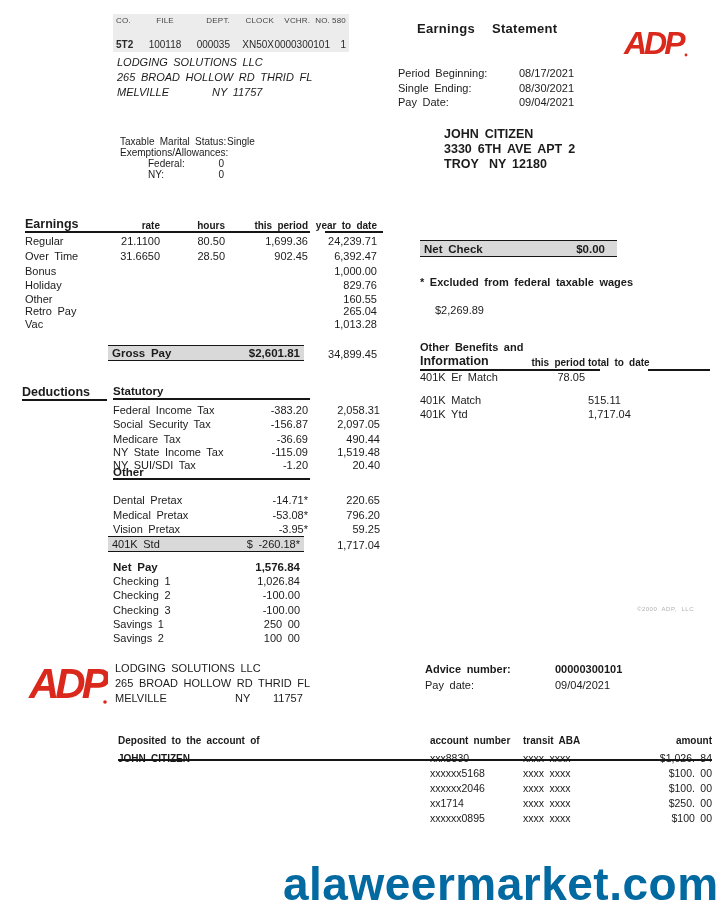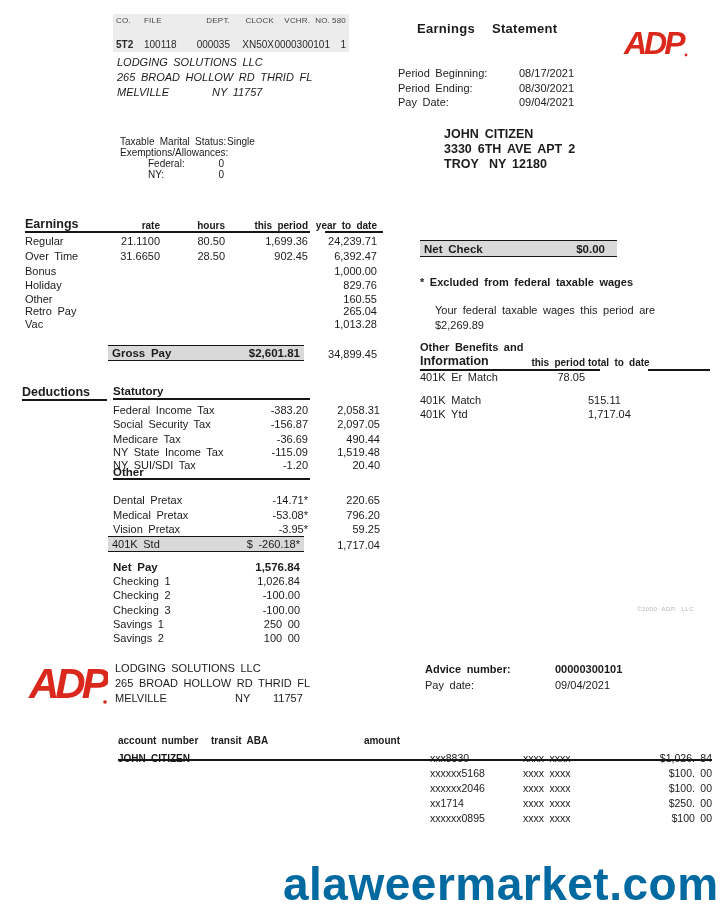--- a/index.html
+++ b/index.html
@@ -7,21 +7,21 @@
   body{position:relative;font-family:"Liberation Sans","DejaVu Sans",sans-serif;color:#1b1b1b;font-size:11px;word-spacing:2.5px}
   .abs{position:absolute;white-space:nowrap}
   .b{font-weight:700}
   .i{font-style:italic}
   .flex{display:flex}
   .line{position:absolute;background:#161616}
   
   .vtable{left:113px;top:14px;width:236px;background:#ececec;padding:2px 3px;font-size:9px;color:#2a2a2a}
   .vtable .hrow{display:flex;font-size:8px;color:#444;letter-spacing:.2px}
   .vtable .vrow{display:flex;font-size:10px;margin-top:14px}
-  .vc1{width:28px;text-align:left}.vc2{width:42px;text-align:left}.vc3{width:44px;text-align:right}
+  .vc1{width:28px;text-align:left}.vc2{width:42px;text-align:center}.vc3{width:44px;text-align:right}
   .vc4{width:44px;text-align:right}.vc5{width:56px;text-align:right}.vc6{width:16px;text-align:right}
   
   .erow{display:flex;align-items:flex-end}
   .ec-label{width:85px}
   .ec-rate{width:50px;text-align:right}
   .ec-hours{width:65px;text-align:right}
   .ec-period{width:83px;text-align:right}
   .ec-ytd{width:69px;text-align:right}
   .h11{height:11.5px}.h12{height:12px}.h13{height:13px}.h14{height:14.2px}.h15{height:15px}.h21{height:21px}
   .band{background:#d9d9d9;border-top:1.5px solid #161616;border-bottom:1.5px solid #161616;display:flex;align-items:center;justify-content:space-between;padding:0 4px}
@@ -79,21 +79,21 @@
     <circle cx="63" cy="31" r="1.4" fill="#da291c"></circle>
   </svg>
 </div>
 
 <div class="abs" style="left:398px;top:67px;font-size:11px">
   <div class="flex" style="height:14.5px">
     <span style="width:121px">Period Beginning:</span>
     <span>08/17/2021</span>
   </div>
   <div class="flex" style="height:14.5px">
-    <span style="width:121px">Period Ending:</span>
+    <span style="width:121px">Single Ending:</span>
     <span>08/30/2021</span>
   </div>
   <div class="flex" style="height:14.5px">
     <span style="width:121px">Pay Date:</span>
     <span>09/04/2021</span>
   </div>
 </div>
 
 <div class="abs b" style="left:444px;top:127px;font-size:12.5px;line-height:15px">
   <div>JOHN CITIZEN</div>
@@ -190,21 +190,20 @@
 </div>
 <div class="abs" style="left:308px;top:348px;width:69px;text-align:right">34,899.45</div>
 
 <div class="abs band b" style="left:420px;top:240px;width:197px;height:17px;font-size:11.5px">
   <span>Net Check</span>
   <span style="padding-right:8px">$0.00</span>
 </div>
 
 <div class="abs b" style="left:420px;top:276px;font-size:11px">* Excluded from federal taxable wages</div>
 <div class="abs" style="left:435px;top:303px;line-height:15px">
-  <div>Your federal taxable wages this period are</div>
   <div>$2,269.89</div>
 </div>
 
 <div class="abs b" style="left:420px;top:341px;font-size:11px">Other Benefits and</div>
 <div class="abs" style="left:420px;top:354px;width:290px">
   <div class="orow">
     <span class="oc-label b" style="font-size:12.5px">Information</span>
     <span class="oc-period small-h">this period</span>
     <span class="oc-total small-h" style="padding-right:4px">total to date</span>
   </div>
@@ -341,20 +340,21 @@
     <span class="b">00000300101</span>
   </div>
   <div class="flex">
     <span style="width:130px">Pay date:</span>
     <span>09/04/2021</span>
   </div>
 </div>
 
 <div class="abs" style="left:118px;top:733px;width:594px">
   <div class="dep-row b" style="font-size:10px;height:13px">
+    <span class="dp1">Deposited to the account of</span>
     <span class="dp2">account number</span>
     <span class="dp3">transit ABA</span>
     <span class="dp4">amount</span>
   </div>
   <div class="line" style="left:0;top:13px;width:594px;height:2px;position:relative;margin-bottom:1px"></div>
   <div class="dep-row">
     <span class="dp1 b" style="font-size:10px">JOHN CITIZEN</span>
     <span class="dp2">xxx8830</span>
     <span class="dp3">xxxx xxxx</span>
     <span class="dp4">$1,026. 84</span>

